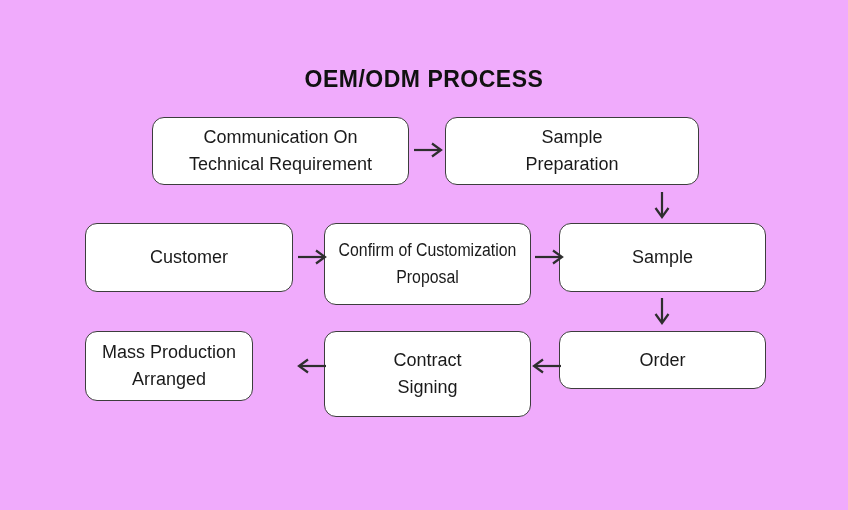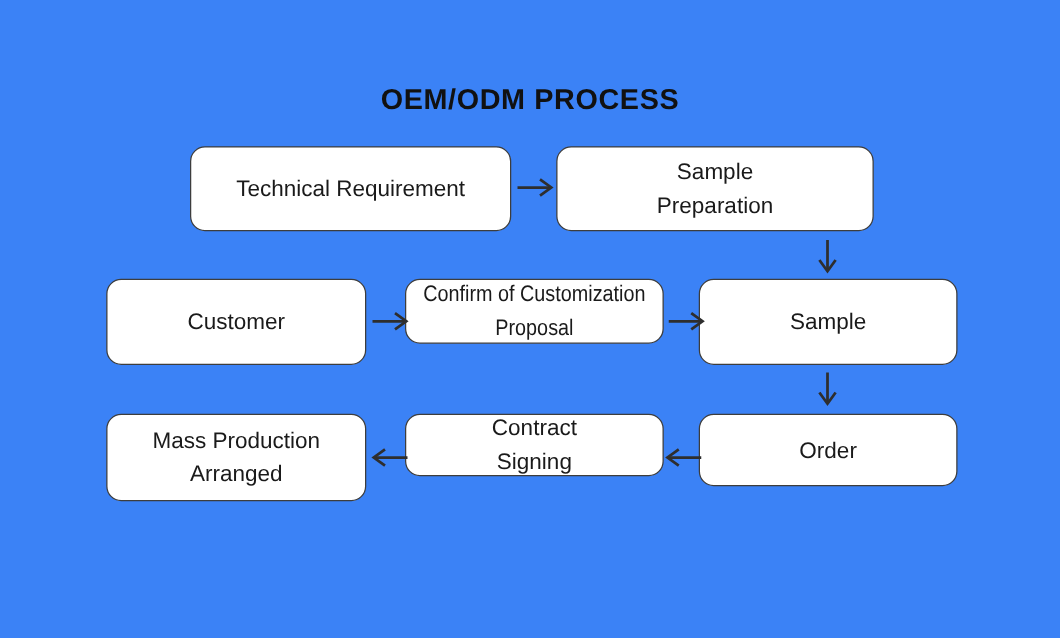--- a/index.html
+++ b/index.html
@@ -4,21 +4,21 @@
 <style>
   html, body {
     margin: 0;
     padding: 0;
     background: #ffffff;
   }
   #canvas {
     position: relative;
     width: 848px;
     height: 510px;
-    background: #3b82f6;
+    background: #f0abfc;
     overflow: hidden;
     font-family: "Liberation Sans", sans-serif;
     color: #1a1a1a;
   }
   .title {
     position: absolute;
     left: 0;
     top: 66px;
     width: 848px;
     text-align: center;
@@ -45,37 +45,38 @@
   .box .lines { width: 100%; }
   .box .line { display: block; white-space: nowrap; }
   .condensed .lines {
     transform: scaleX(0.88);
     transform-origin: 50% 50%;
   }
   
   #box-communication { left: 152px; top: 117px; width: 257px; height: 68px; }
   #box-sample-preparation { left: 445px; top: 117px; width: 254px; height: 68px; }
   #box-customer-request { left: 85px;  top: 223px; width: 208px; height: 69px; }
-  #box-confirm-proposal { left: 324px; top: 223px; width: 207px; height: 52px; }
+  #box-confirm-proposal { left: 324px; top: 223px; width: 207px; height: 82px; }
   #box-sample-shipment { left: 559px; top: 223px; width: 207px; height: 69px; }
-  #box-mass-production { left: 85px;  top: 331px; width: 208px; height: 70px; }
-  #box-contract-signing { left: 324px; top: 331px; width: 207px; height: 50px; }
+  #box-mass-production { left: 85px;  top: 331px; width: 168px; height: 70px; }
+  #box-contract-signing { left: 324px; top: 331px; width: 207px; height: 86px; }
   #box-order-arranged { left: 559px; top: 331px; width: 207px; height: 58px; }
   .arrow { position: absolute; }
   .arrow svg { display: block; }
 </style>
 </head>
 <body>
 
 <div id="canvas">
 
   <div class="title">OEM/ODM PROCESS</div>
 
   <div class="box" id="box-communication">
     <div class="lines">
+      <span class="line">Communication On</span>
       <span class="line">Technical Requirement</span>
     </div>
   </div>
   <div class="box" id="box-sample-preparation">
     <div class="lines">
       <span class="line">Sample</span>
       <span class="line">Preparation</span>
     </div>
   </div>
 

